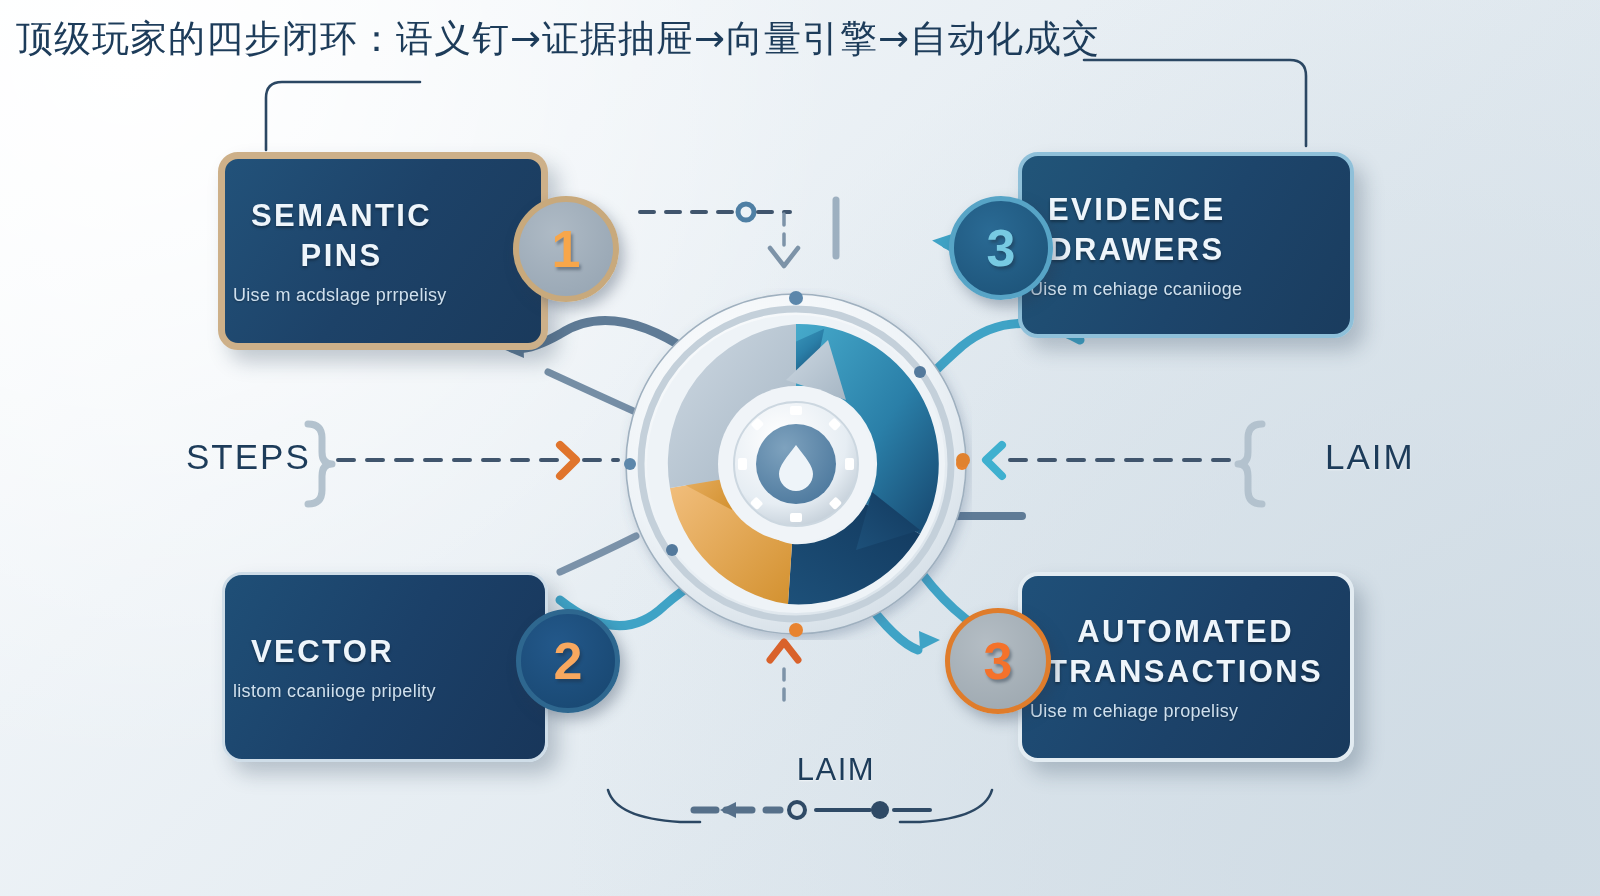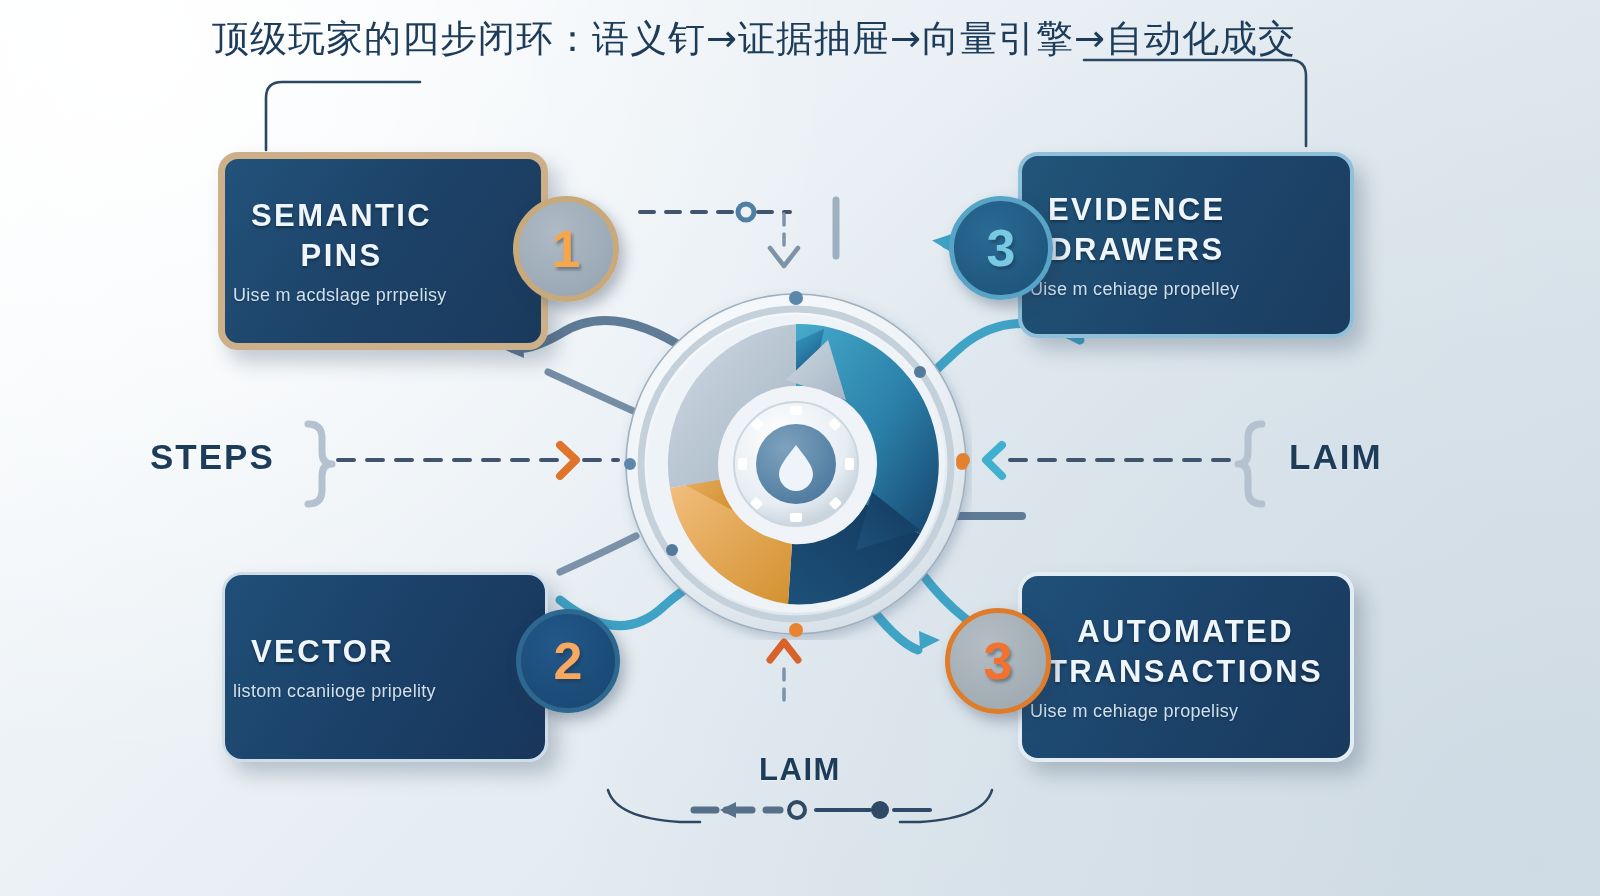--- a/index.html
+++ b/index.html
@@ -19,26 +19,27 @@
       radial-gradient(circle at 96% 96%, #cfdbe4 0%, rgba(207,219,228,0) 55%),
       linear-gradient(135deg, #fbfdfe 0%, #eef3f7 28%, #e2eaf0 62%, #d7e1e9 100%);
   }
 
   
   .title {
     position: absolute;
     top: 14px;
     left: 0;
     width: 1296px;
-    text-align: right;
+    text-align: left;
     font-family: "DejaVu Sans", "Liberation Sans", sans-serif;
     font-size: 37px;
     letter-spacing: 1px;
     color: #1d3c5a;
     white-space: nowrap;
+    padding-left: 16px;
   }
 
   
   .layer {
     position: absolute;
     inset: 0;
     width: 1600px;
     height: 896px;
   }
   .layer.behind { z-index: 1; }
@@ -133,26 +134,27 @@
     left: 945px; top: 608px; width: 106px; height: 106px;
     background: radial-gradient(circle at 38% 32%, #b4bdc4, #9aa5ad);
     border: 5px solid #df7c2b;
     color: #f4722b; font-size: 52px;
   }
   .badge span { text-shadow: 2px 3px 3px rgba(30,45,62,0.4); }
 
   
   .side-label {
     position: absolute;
-    font-weight: bold;
+    font-weight: normal;
     font-size: 35px;
     letter-spacing: 2px;
     color: #1d3c5a;
     z-index: 5;
     text-shadow: 0 1px 2px rgba(255,255,255,0.6);
+    margin-left: 36px;
   }
   #label-steps { left: 150px; top: 437px; }
   #label-laim  { left: 1289px; top: 437px; }
   #label-step  {
     left: 0; top: 752px; width: 1600px; text-align: center;
     font-size: 31px; letter-spacing: 1.5px;
   }
 
   
   #hub {
@@ -297,21 +299,21 @@
       <div>VECTOR</div>
     </div>
     <div class="sub">listom ccaniioge pripelity</div>
   </div>
 
   <div class="card" id="card-3">
     <div class="ttl">
       <div>EVIDENCE</div>
       <div>DRAWERS</div>
     </div>
-    <div class="sub">Uise m cehiage propelley</div>
+    <div class="sub">Uise m cehiage ccaniioge</div>
   </div>
 
   <div class="card" id="card-4">
     <div class="ttl">
       <div>AUTOMATED</div>
       <div>TRANSACTIONS</div>
     </div>
     <div class="sub">Uise m cehiage propelisy</div>
   </div>
 

